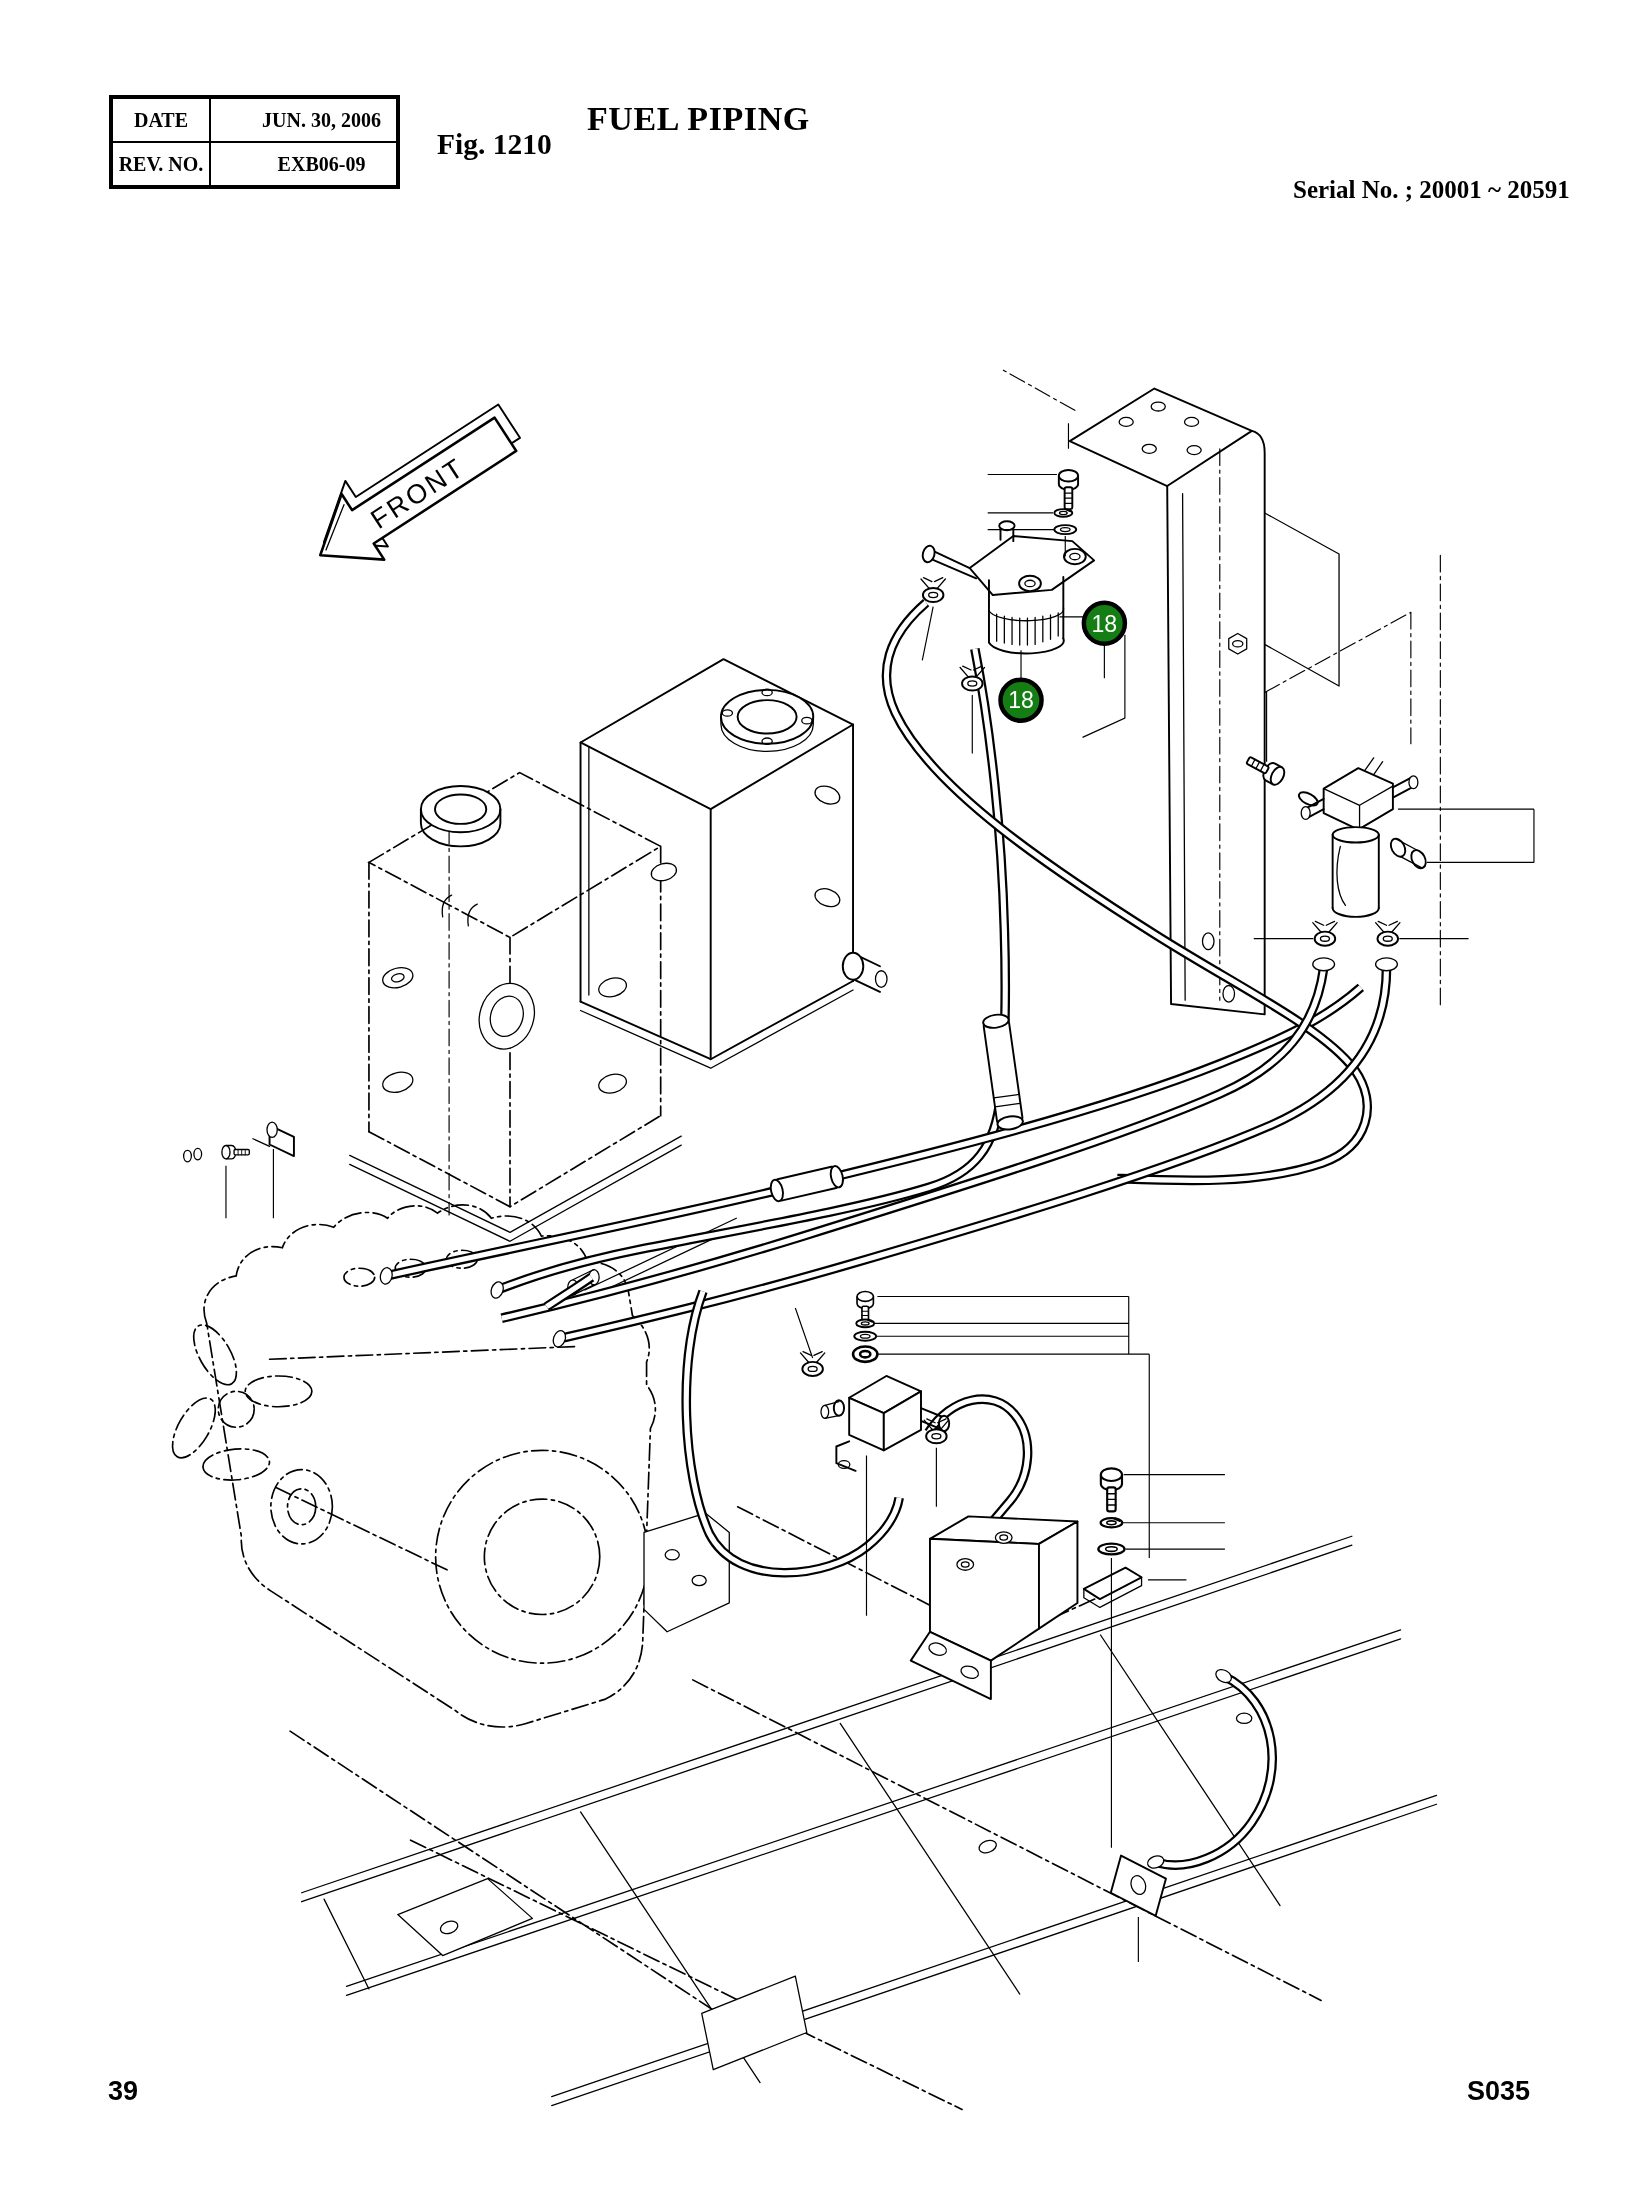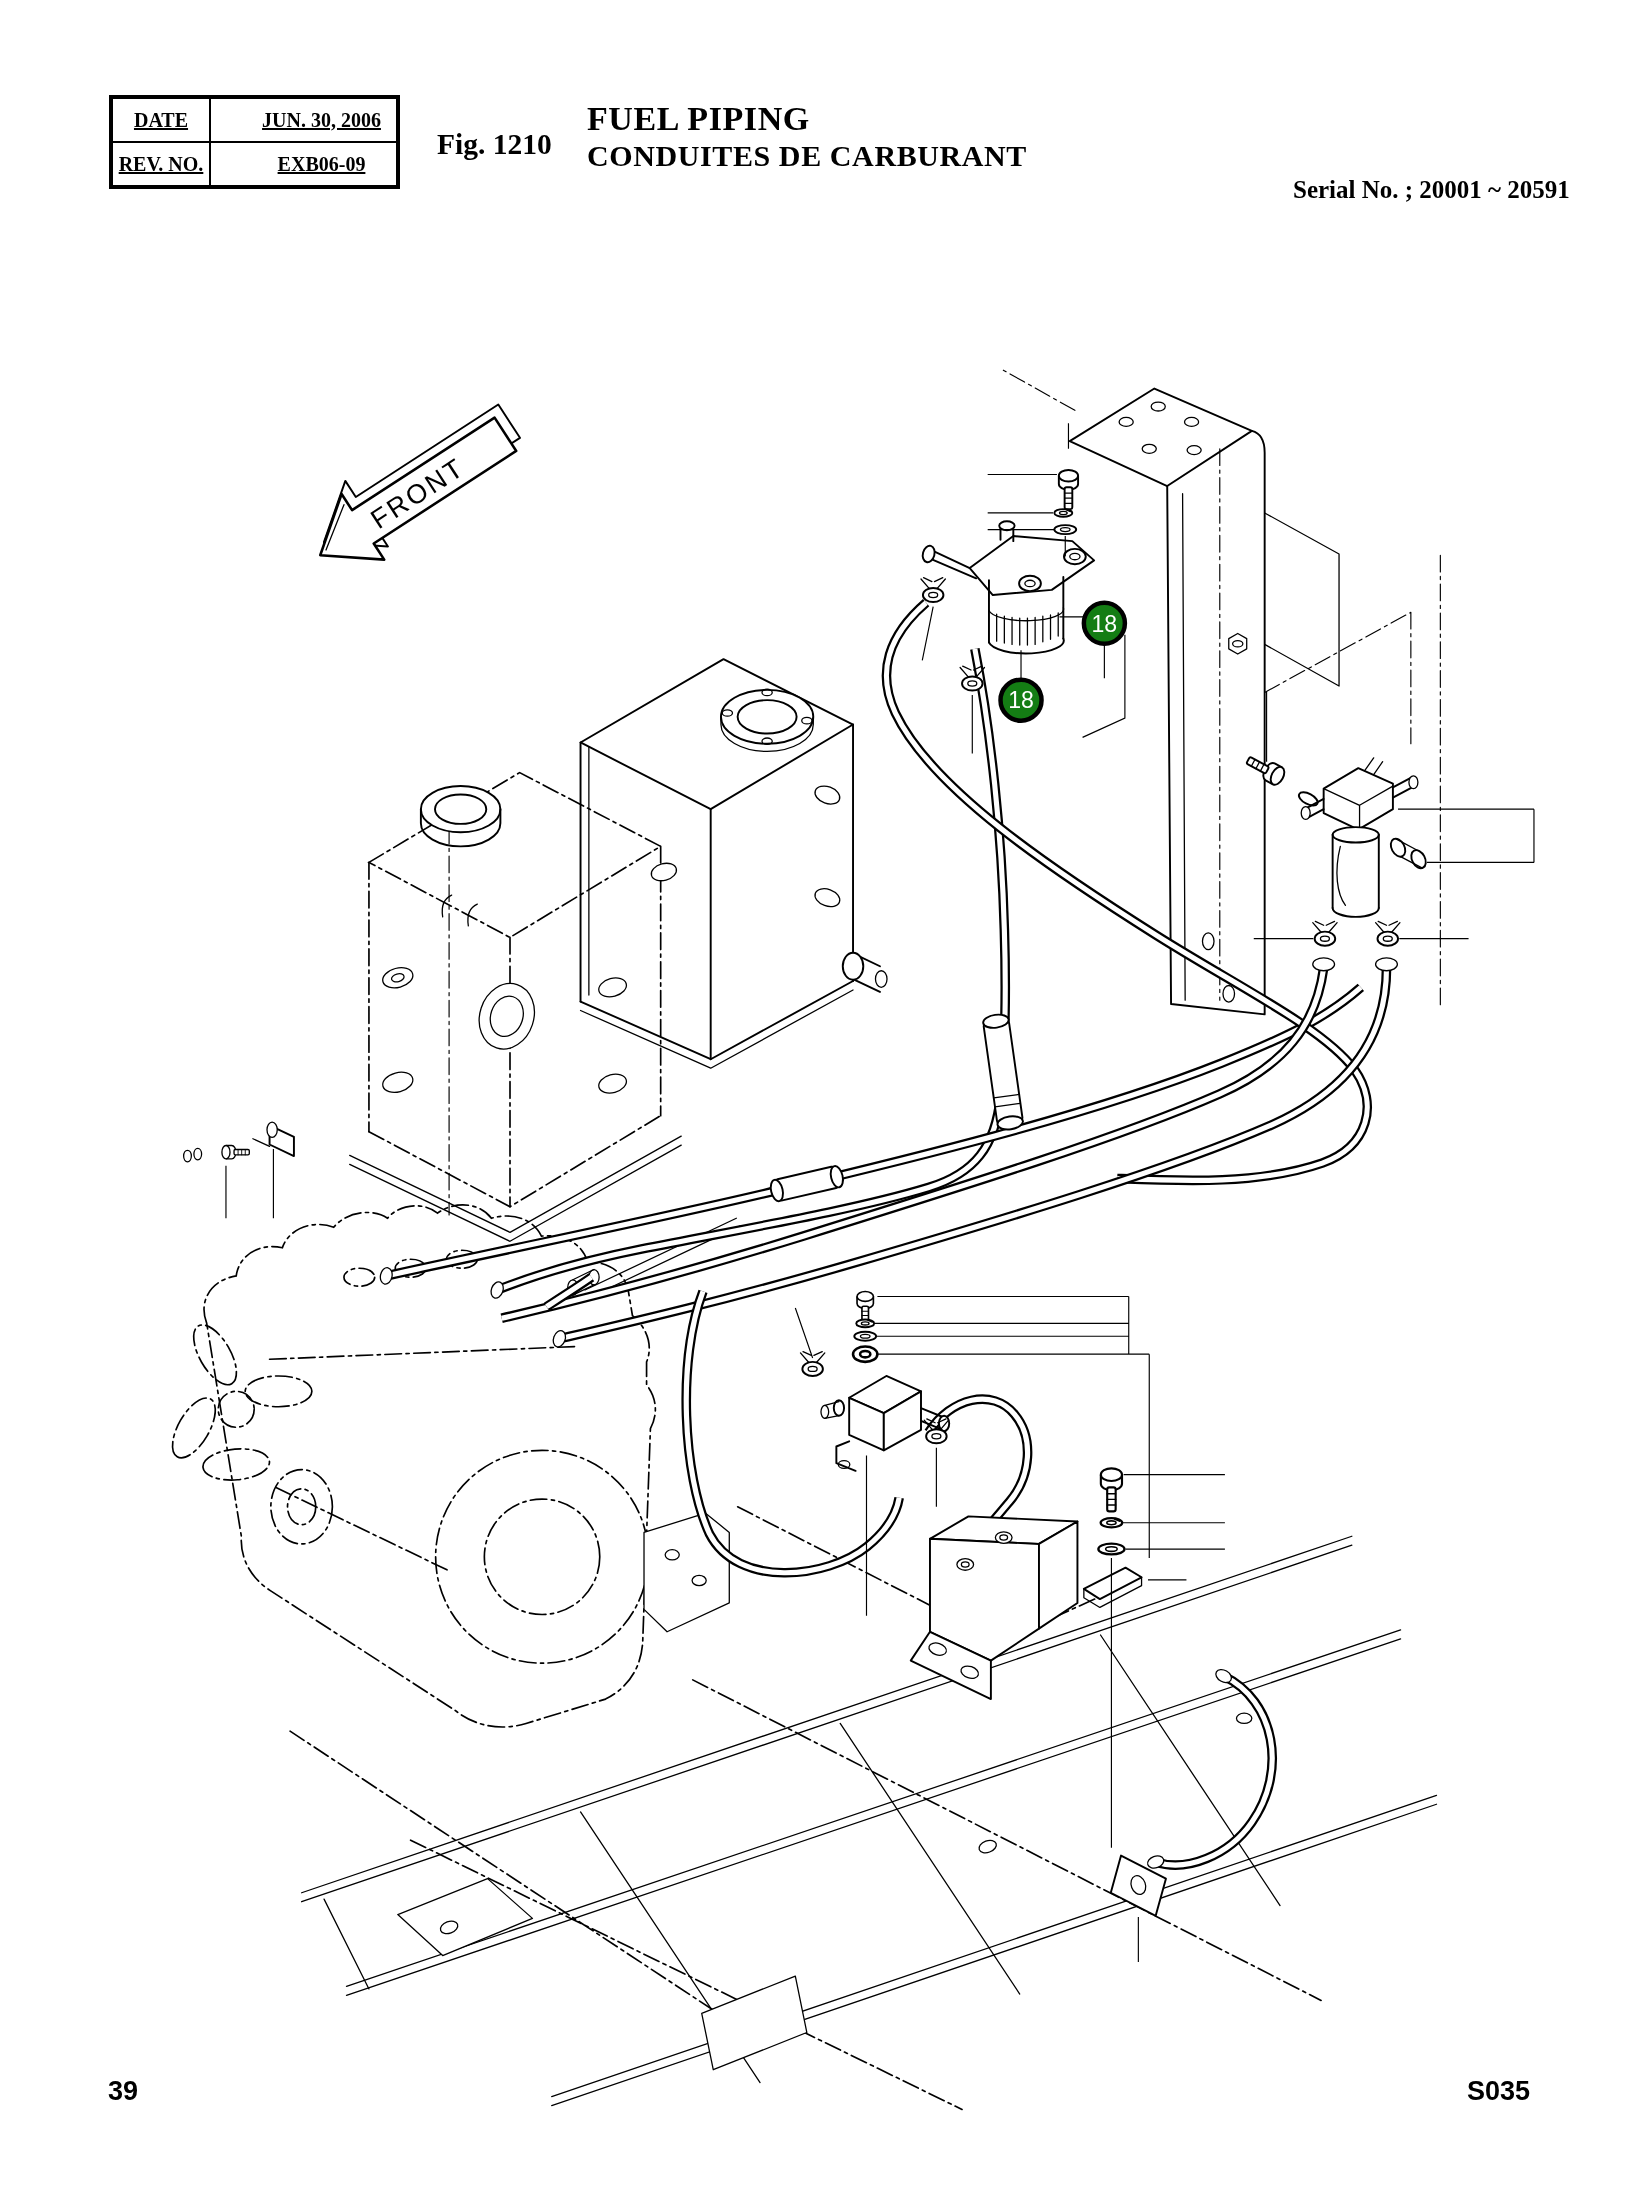--- a/index.html
+++ b/index.html
@@ -3,21 +3,21 @@
 <meta charset="utf-8">
 <style>
   html,body{margin:0;padding:0;background:#fff;}
   .page{position:relative;width:1649px;height:2205px;background:#fff;overflow:hidden;
         font-family:"Liberation Serif", serif;color:#000;}
   .diagram-svg{position:absolute;left:0;top:0;width:1649px;height:2205px;}
   
   .hdr-table{position:absolute;left:109px;top:95px;border-collapse:collapse;}
   .hdr-table td{border:2.6px solid #000;font-weight:bold;font-size:20px;text-align:center;
                 vertical-align:middle;padding:0;}
-  .hdr-table{border:4.5px solid #000;text-decoration:underline;}
+  .hdr-table{border:4.5px solid #000;}
   .hdr-table td.lbl{width:96px;height:42px;}
   .hdr-table td.val{width:149px;height:42px;padding-left:36px;}
   .fig-label{position:absolute;left:437px;top:128px;font-size:29.5px;font-weight:bold;}
   .title-en{position:absolute;left:587px;top:100px;font-size:34px;font-weight:bold;letter-spacing:0.6px;}
   .title-fr{position:absolute;left:587px;top:139px;font-size:30px;font-weight:bold;letter-spacing:0.6px;}
   .serial{position:absolute;left:1293px;top:176px;font-size:25px;font-weight:bold;}
   
   .pageno{position:absolute;left:108px;top:2076px;font-size:27px;font-weight:bold;
           font-family:"Liberation Sans", sans-serif;}
   .doccode{position:absolute;left:1467px;top:2076px;font-size:27px;font-weight:bold;
@@ -47,21 +47,20 @@
     </tr>
     <tr>
       <td class="lbl">REV. NO.</td>
       <td class="val">EXB06-09</td>
     </tr>
   </tbody>
     </table>
 
   <div class="fig-label">Fig. 1210</div>
   <div class="title-en">FUEL PIPING</div>
-  <div class="title-fr">CONDUITES DE CARBURANT</div>
   <div class="serial">Serial No. ; 20001 ~ 20591</div>
 
   <svg class="diagram-svg" viewBox="0 0 2571 3439">
     <defs>
       <g id="clampG">
         <ellipse cx="0" cy="0" rx="16" ry="11" class="wht"></ellipse>
         <ellipse cx="0" cy="0" rx="7" ry="4" class="ln2"></ellipse>
         <path d="M-6,-10 L-19,-25 M-15,-27 L-2,-21 M6,-10 L19,-25 M15,-27 L2,-21" class="ln2"></path>
       </g>
       <g id="boltG">

